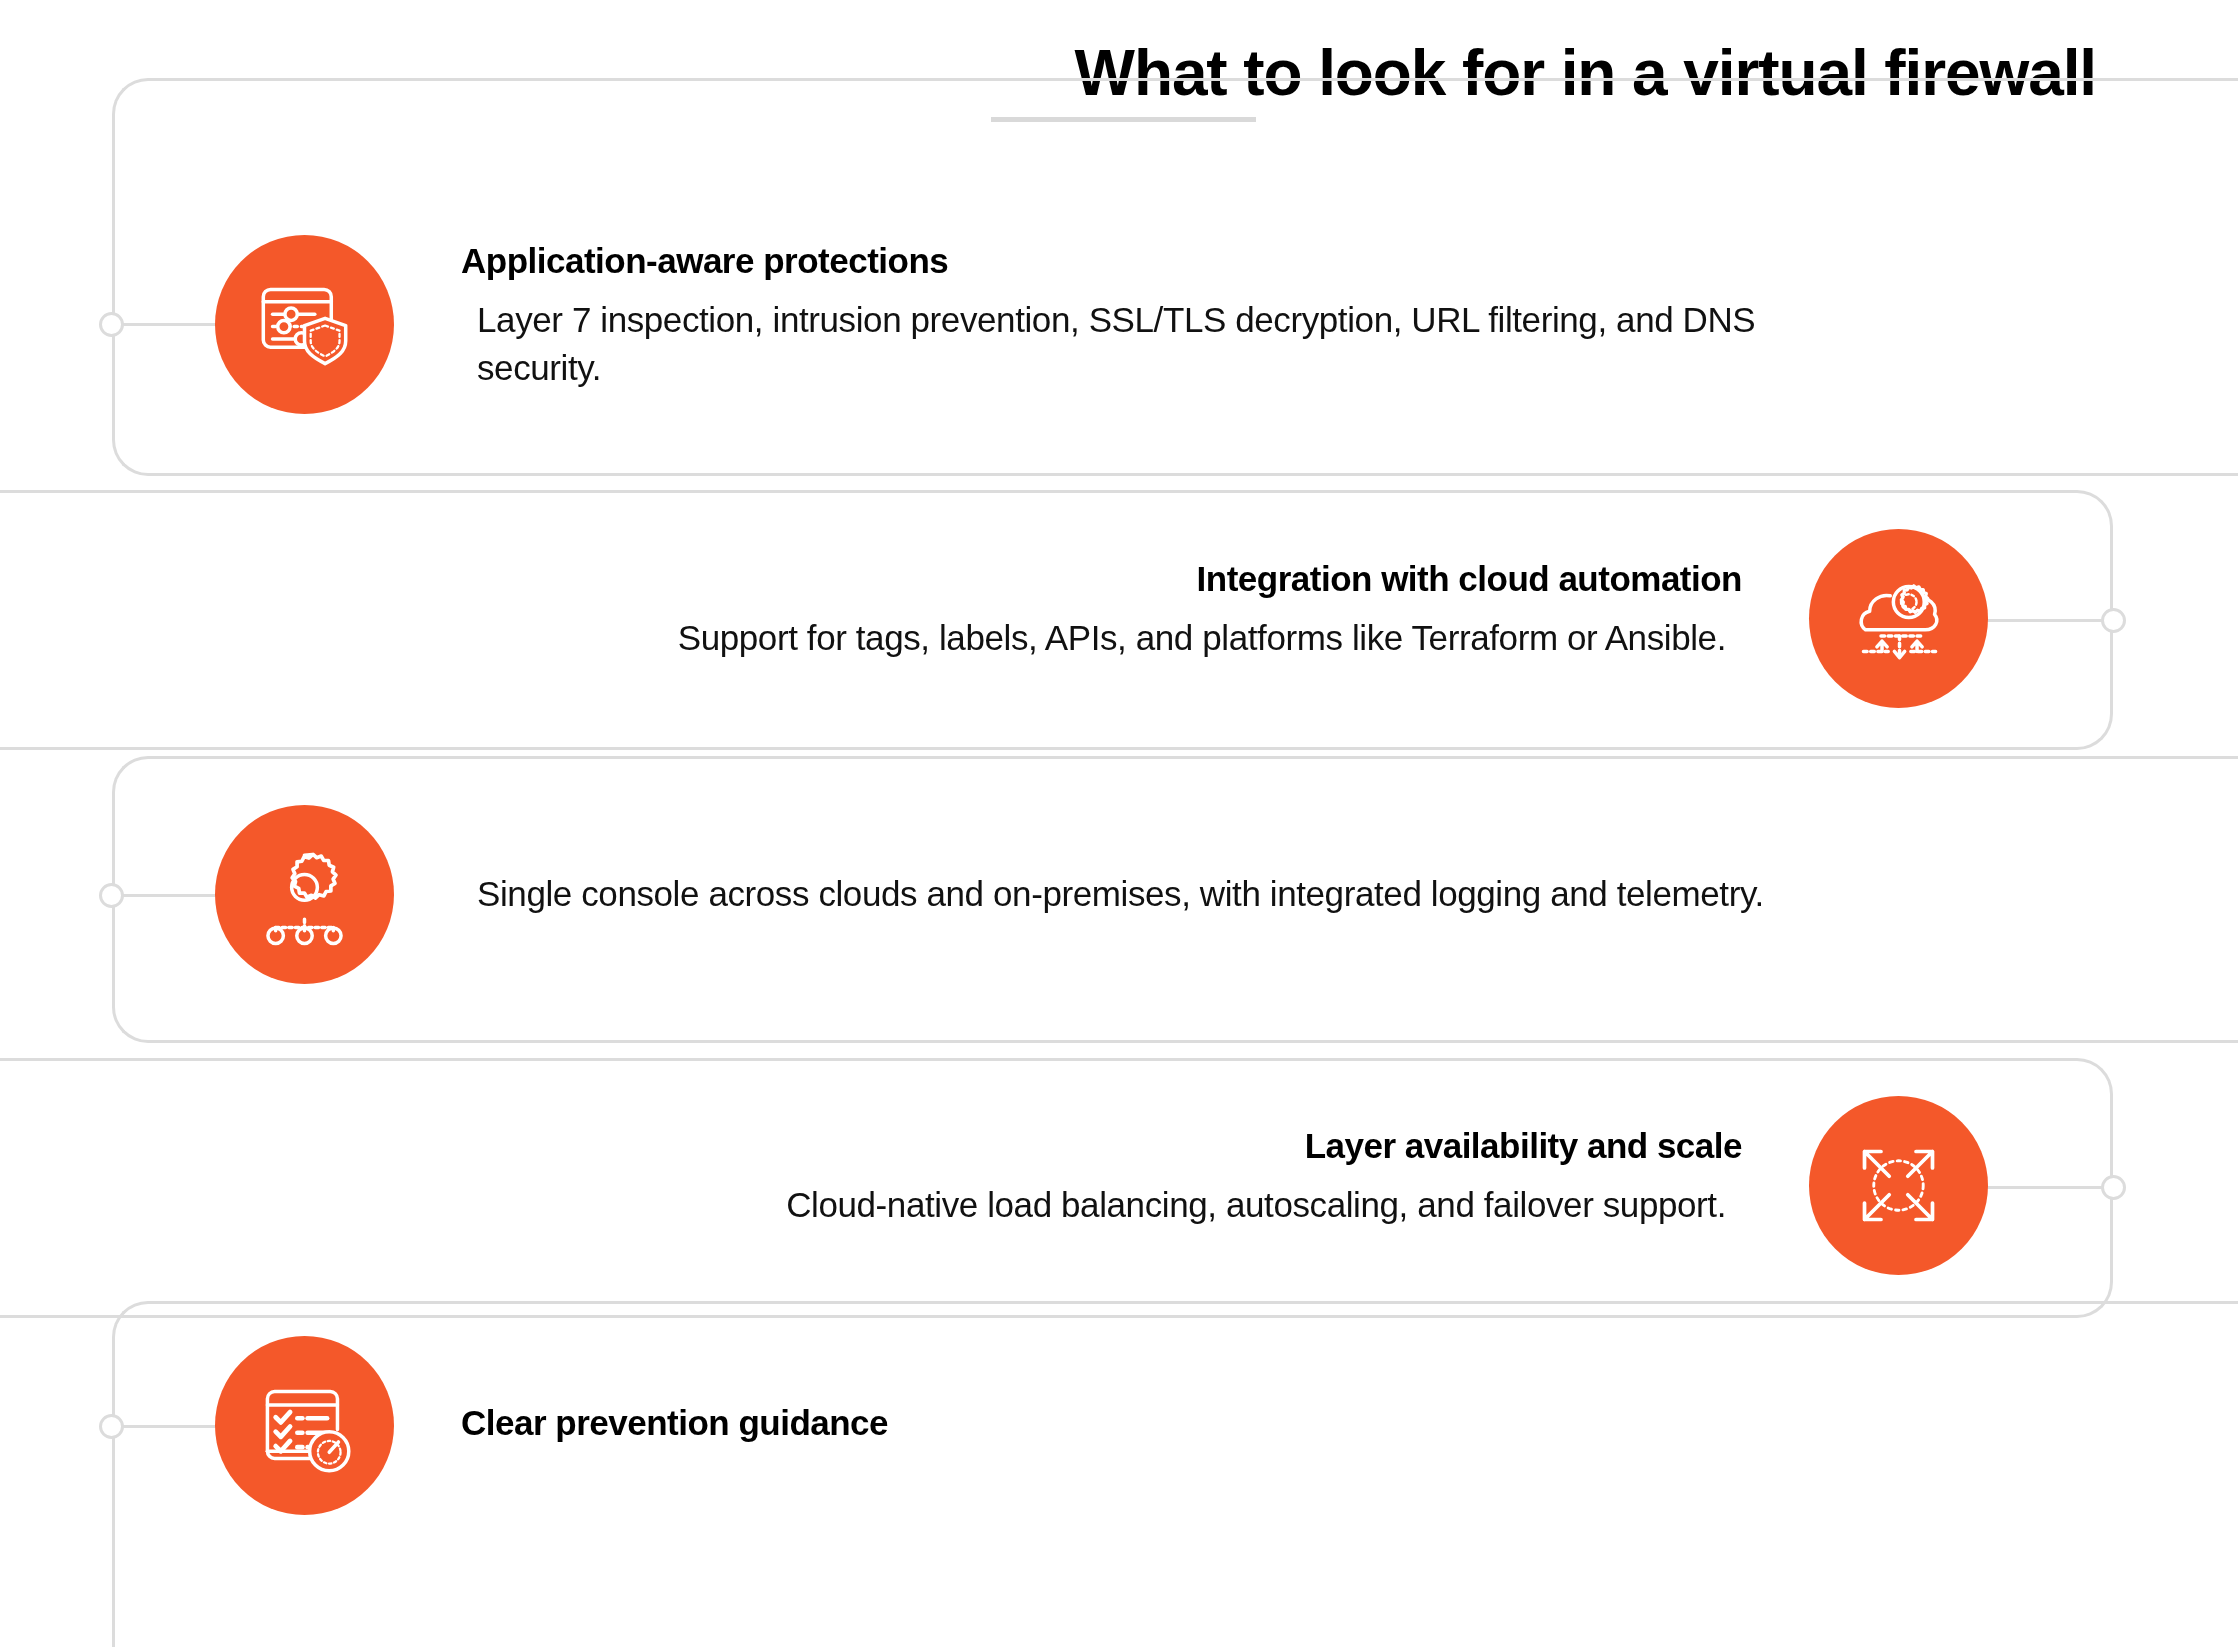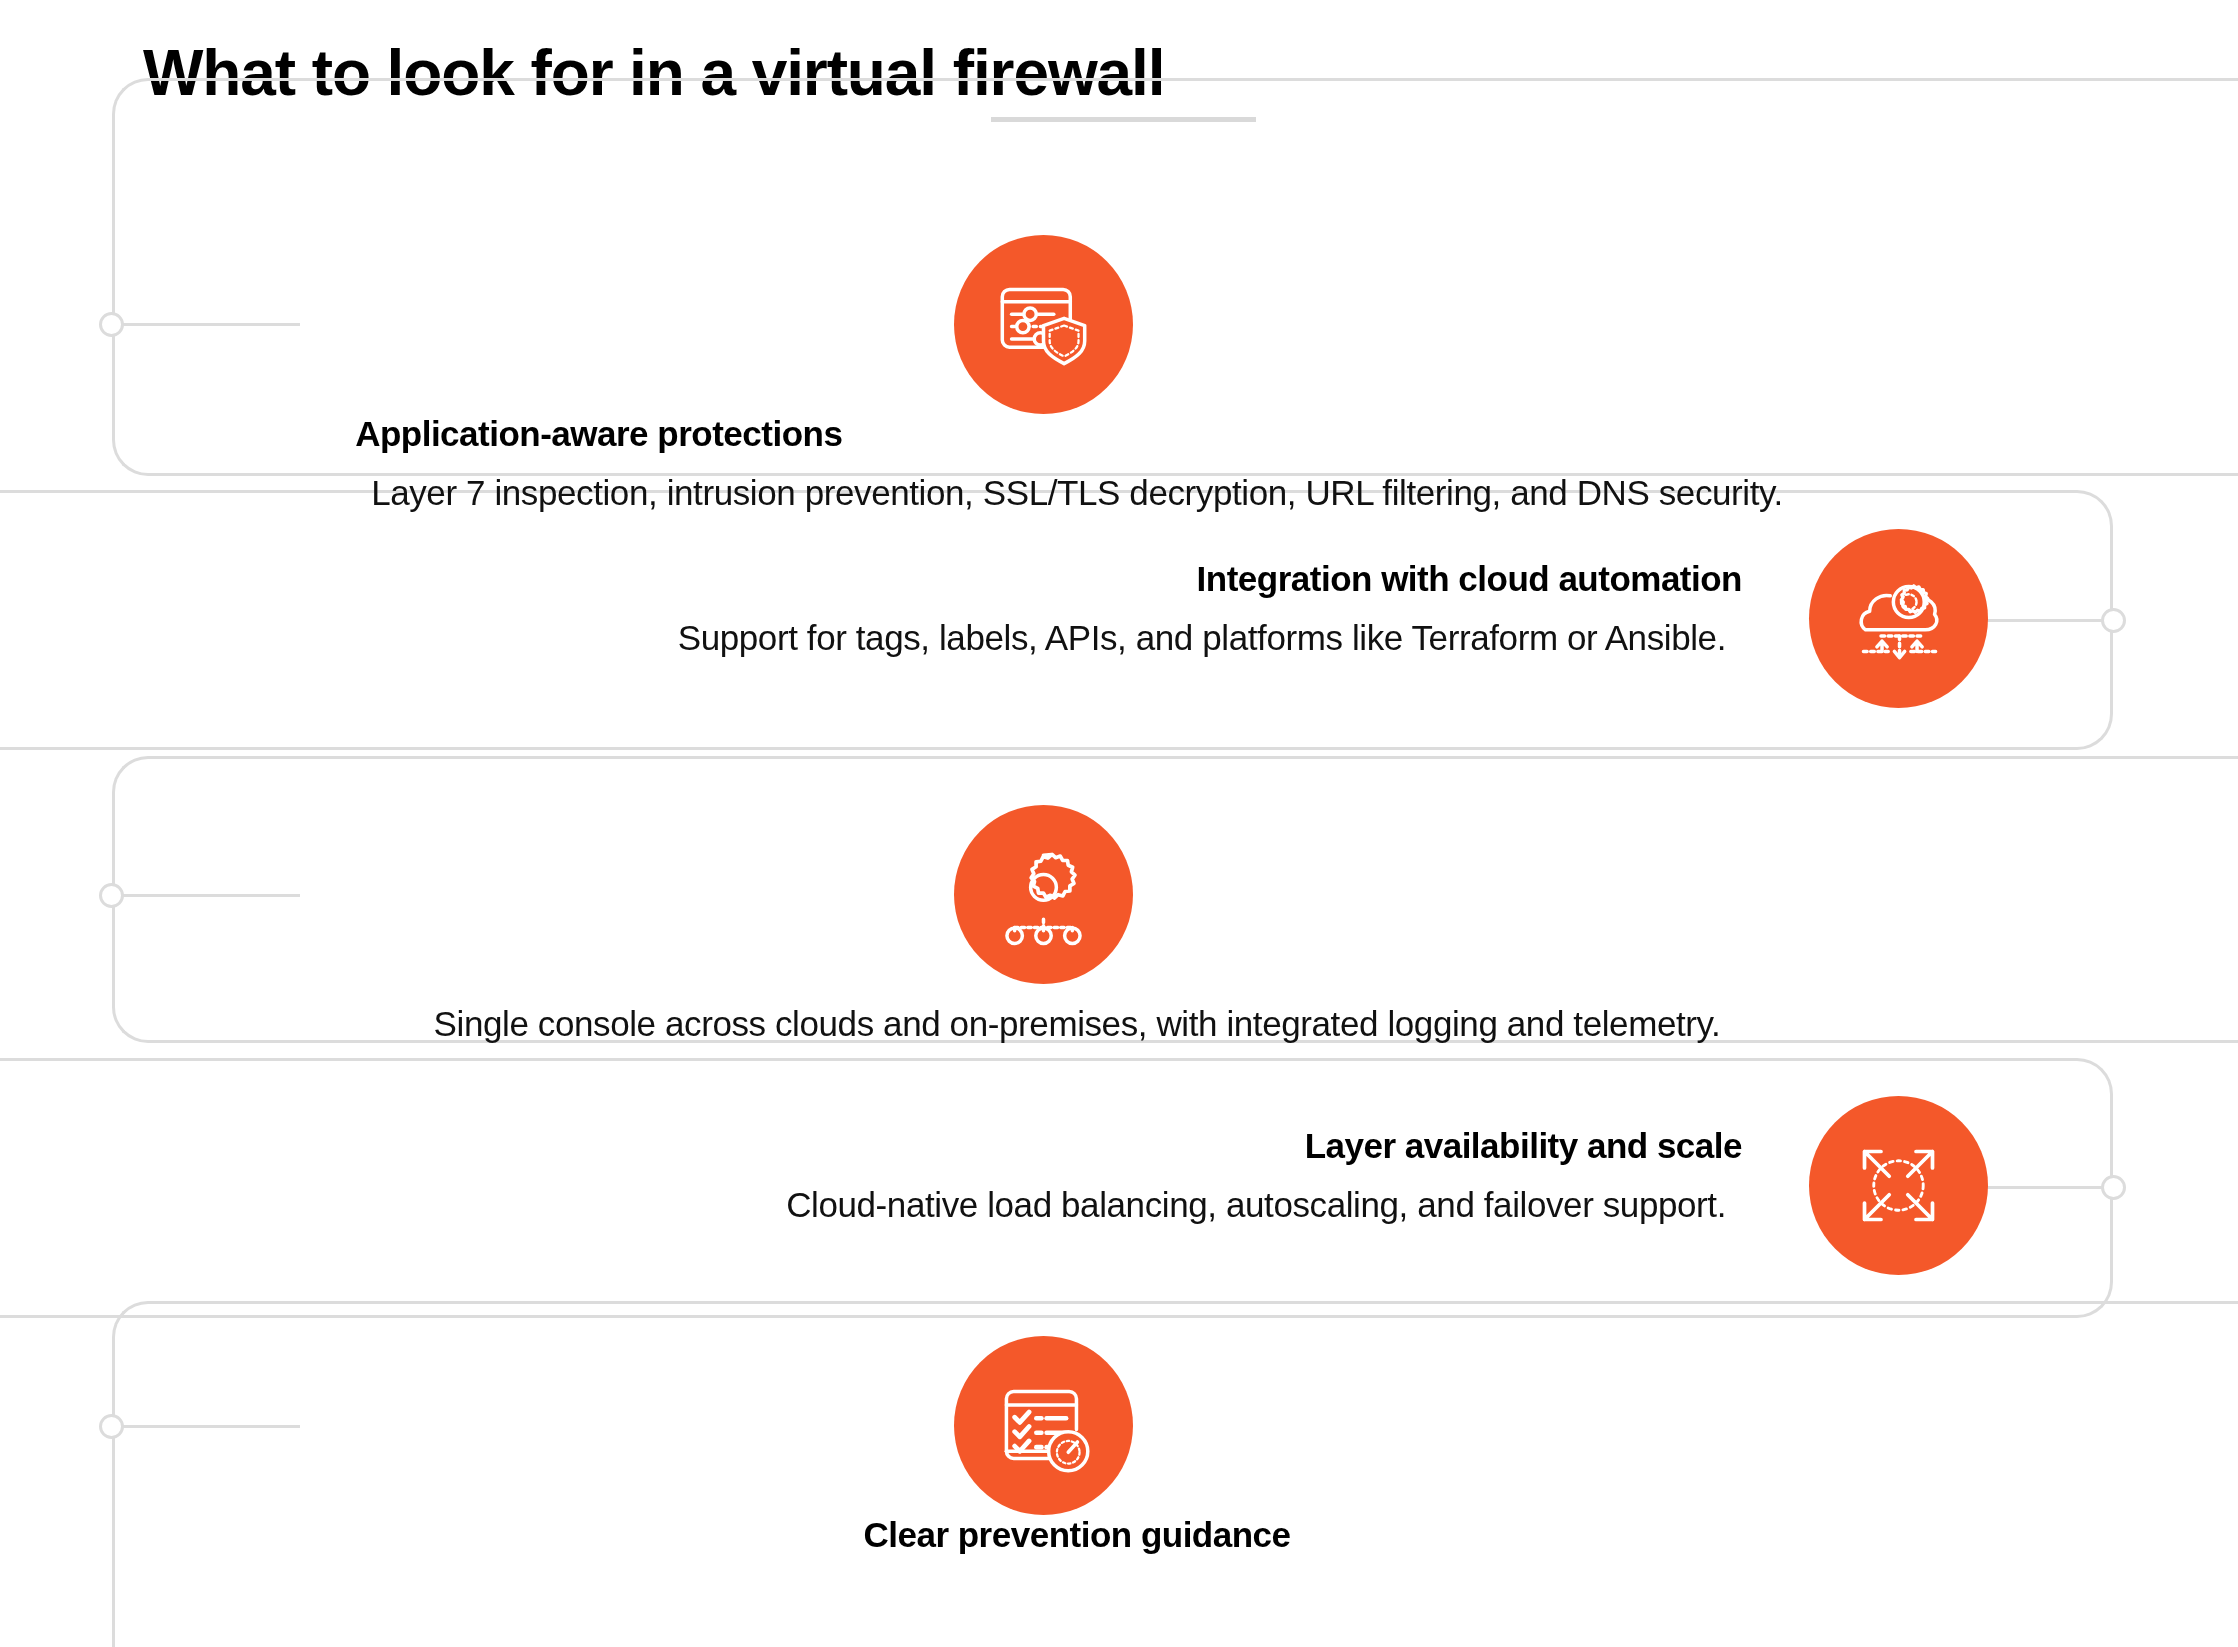--- a/index.html
+++ b/index.html
@@ -20,21 +20,21 @@
     background: #ffffff;
     overflow: hidden;
   }
 
   
   .title-block {
     position: absolute;
     left: 0;
     top: 40px;
     width: 2239px;
-    text-align: left;
+    text-align: right;
     pointer-events: none;
   }
   .page-title {
     font-size: 64px;
     font-weight: 700;
     letter-spacing: -1.1px;
     color: #000000;
     line-height: 1.05;
     margin: 0;
     padding: 0 143px;
@@ -93,21 +93,21 @@
     z-index: 2;
   }
 
   
   .row {
     position: absolute;
     display: flex;
     align-items: center;
     z-index: 5;
   }
-  .row.ltr { flex-direction: column; }
+  .row.ltr { flex-direction: row; }
   .row.rtl { flex-direction: row-reverse; }
 
   .icon-badge {
     flex: 0 0 auto;
     width: 179px;
     height: 179px;
     border-radius: 50%;
     background: #f4582a;
     display: flex;
     align-items: center;

